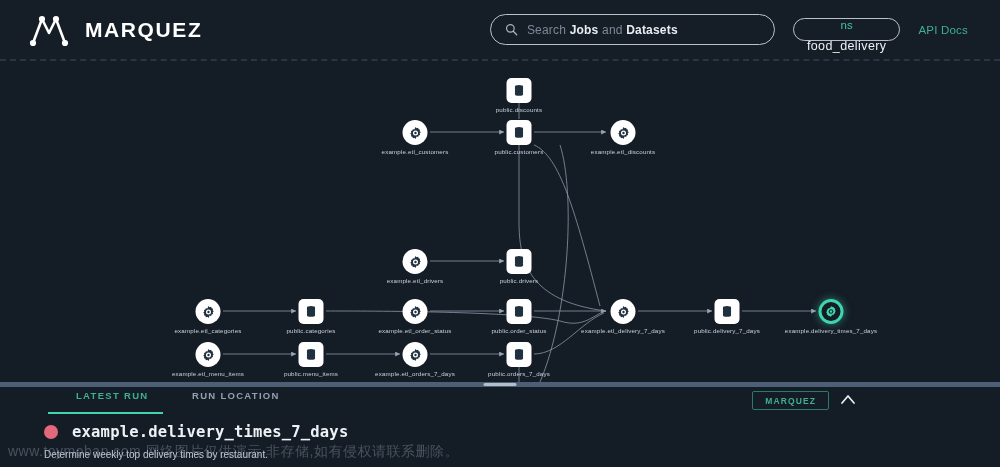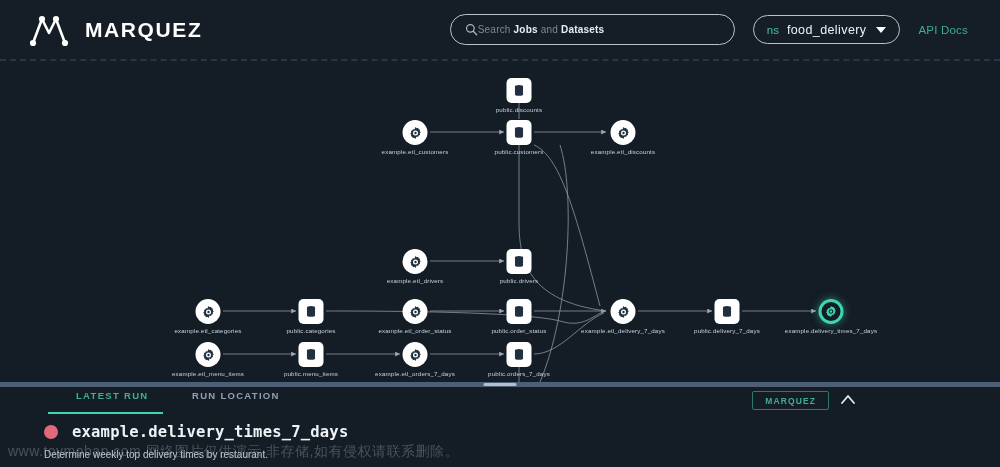--- a/index.html
+++ b/index.html
@@ -27,28 +27,28 @@
     position: absolute; right: 0; top: 0; height: 59px;
     display: flex; align-items: center;
   }
   #search-box {
     width: 285px; height: 31px; border: 1px solid #b9c2cc;
     border-radius: 16px; display: flex; align-items: center;
     padding: 0 14px; background: transparent;
   }
   #search-icon { width: 13px; height: 13px; flex: 0 0 auto; opacity: .82; }
   #search-placeholder {
-    font-size: 10px; color: #7e8896;
+    margin-left: 9px; font-size: 12px; color: #7e8896;
     white-space: nowrap; letter-spacing: .2px;
   }
   #search-placeholder b { color: #e8edf2; font-weight: bold; }
   #ns-pill {
-    margin-left: 18px; height: 29px; border: 1px solid #b9c2cc;
+    margin-left: 18px; height: 23px; border: 1px solid #b9c2cc;
     border-radius: 16px; display: flex; align-items: center;
-    padding: 0 13px; gap: 8px;
+    padding: 0 13px; gap: 8px; flex-direction: column;
   }
   #ns-prefix { color: #44c0a4; font-size: 11.5px; }
   #ns-value { color: #eef2f6; font-size: 12.5px; letter-spacing: .4px; }
   #ns-caret {
     width: 0; height: 0; border-left: 5px solid transparent;
     border-right: 5px solid transparent; border-top: 6px solid #ffffff;
     margin-left: 2px;
   }
   #api-docs {
     margin-left: 18px; margin-right: 32px; color: #3fae92;

